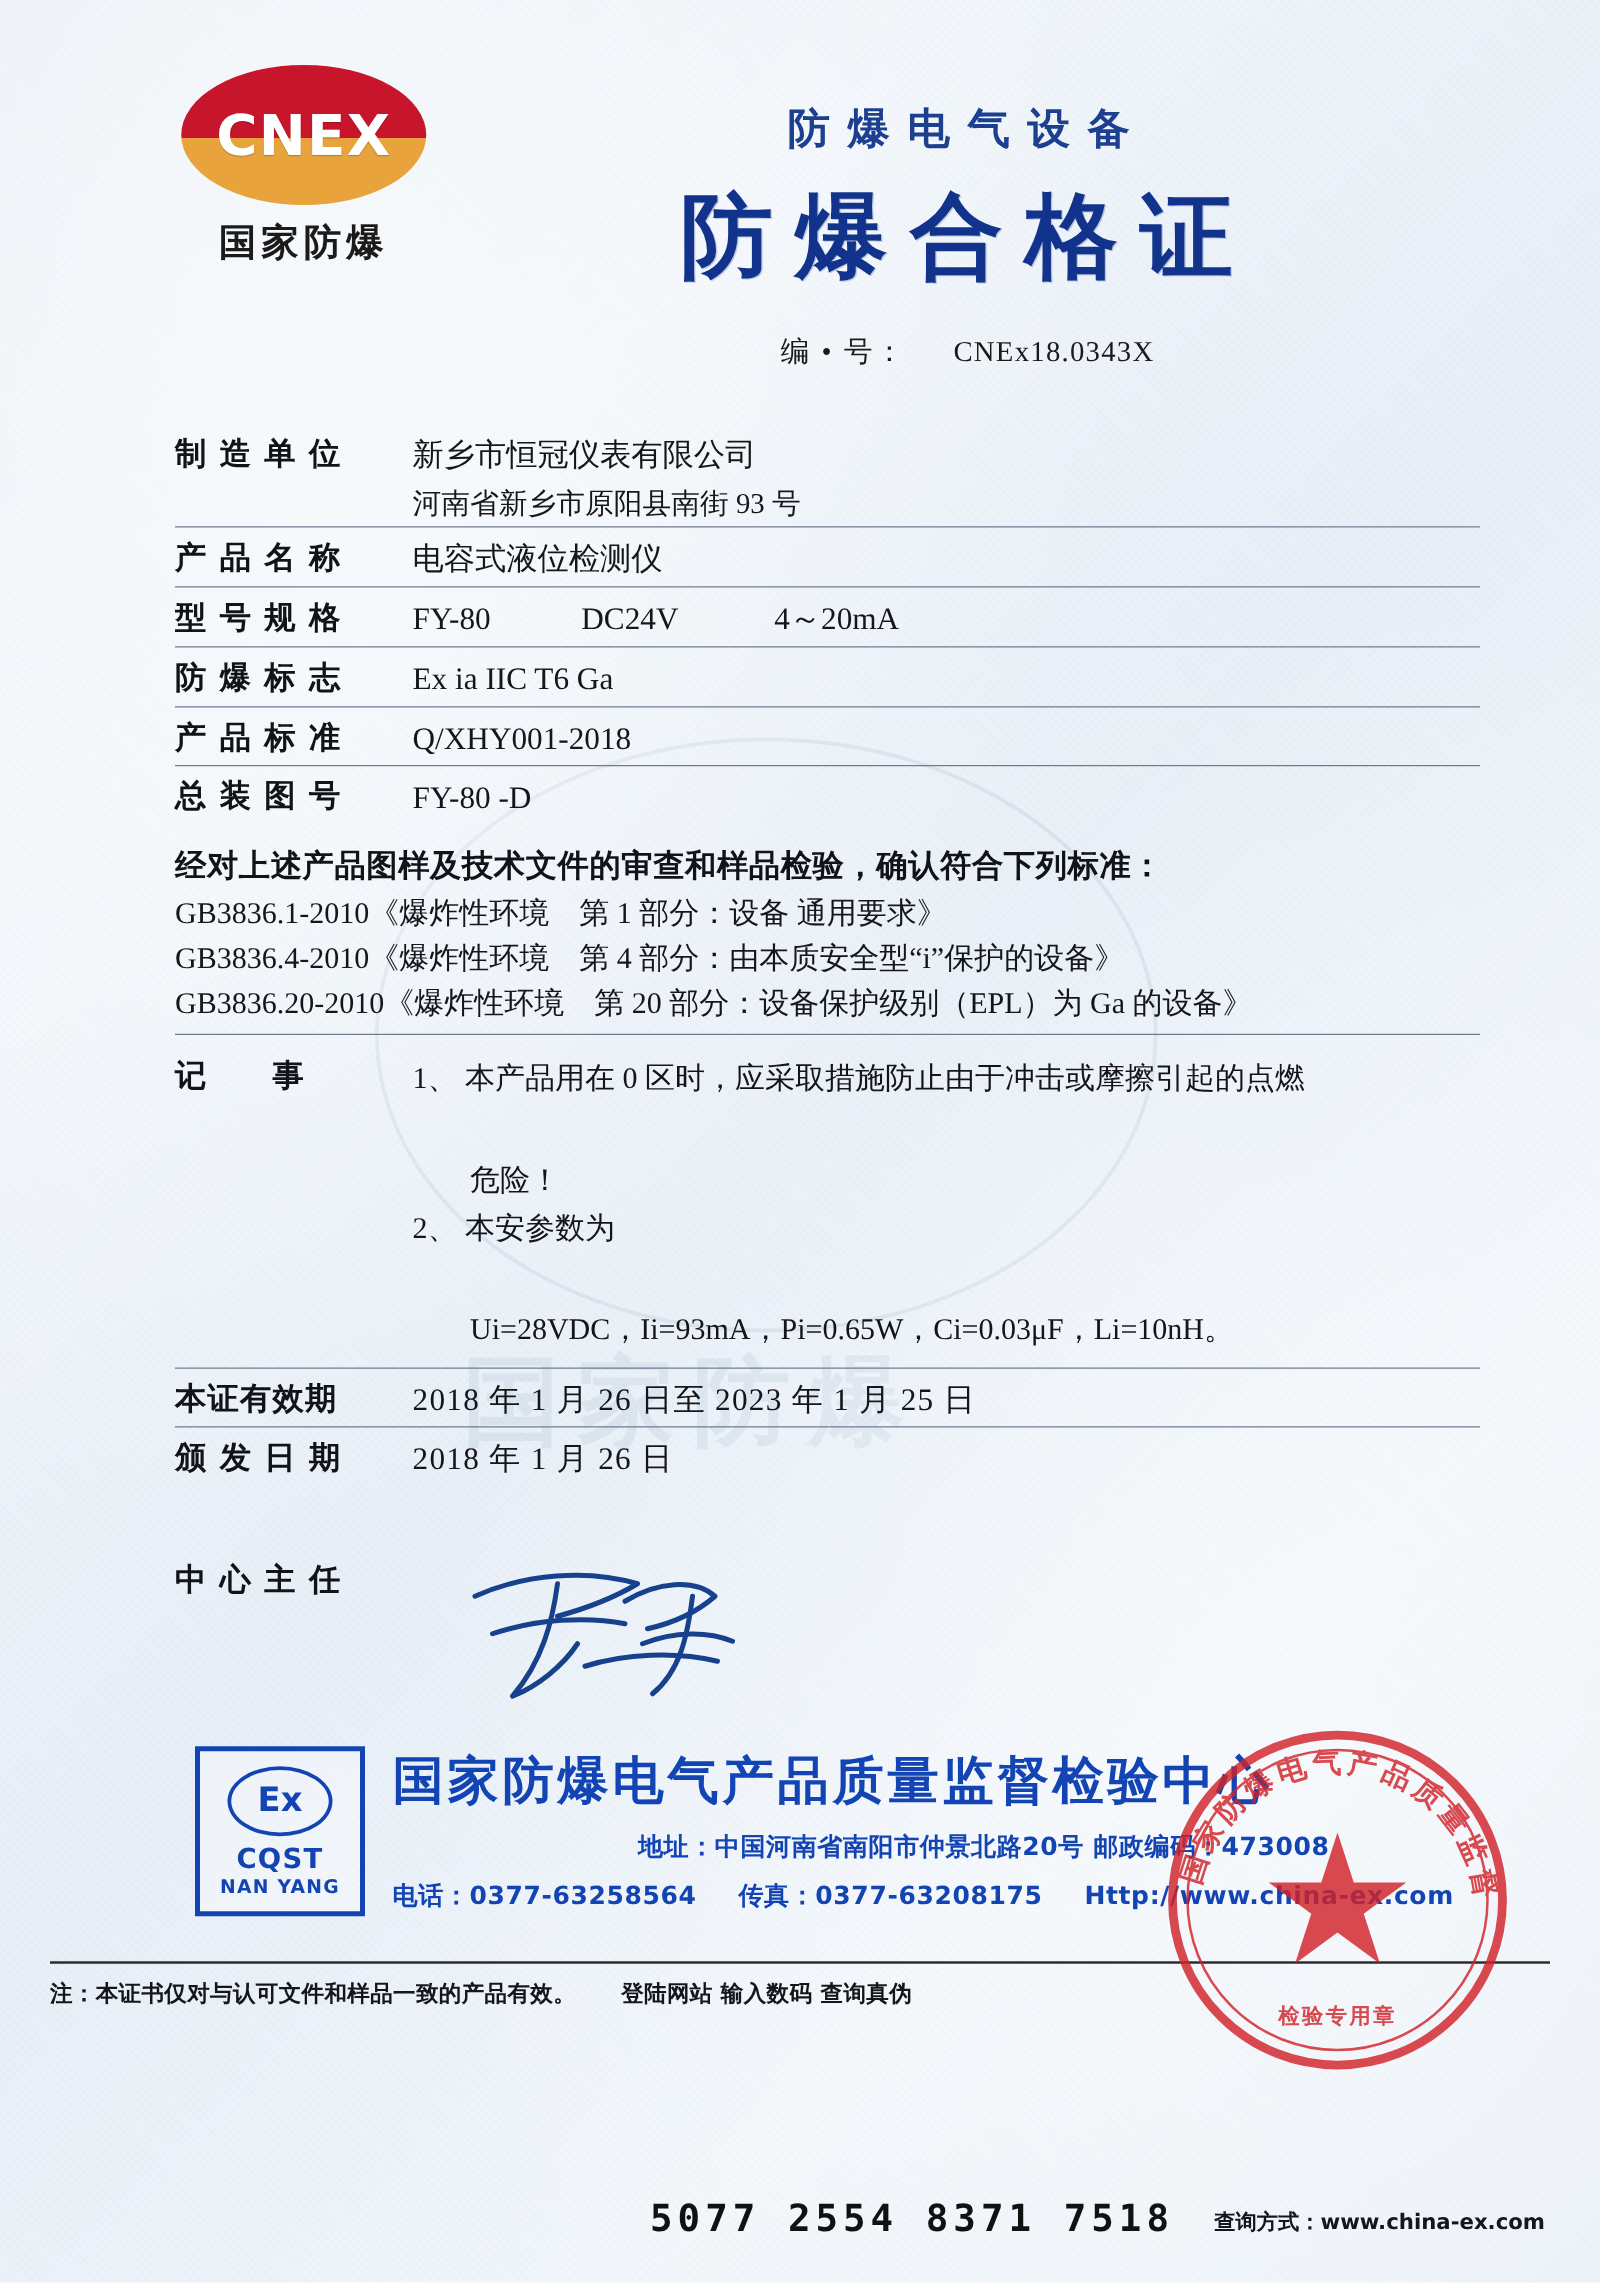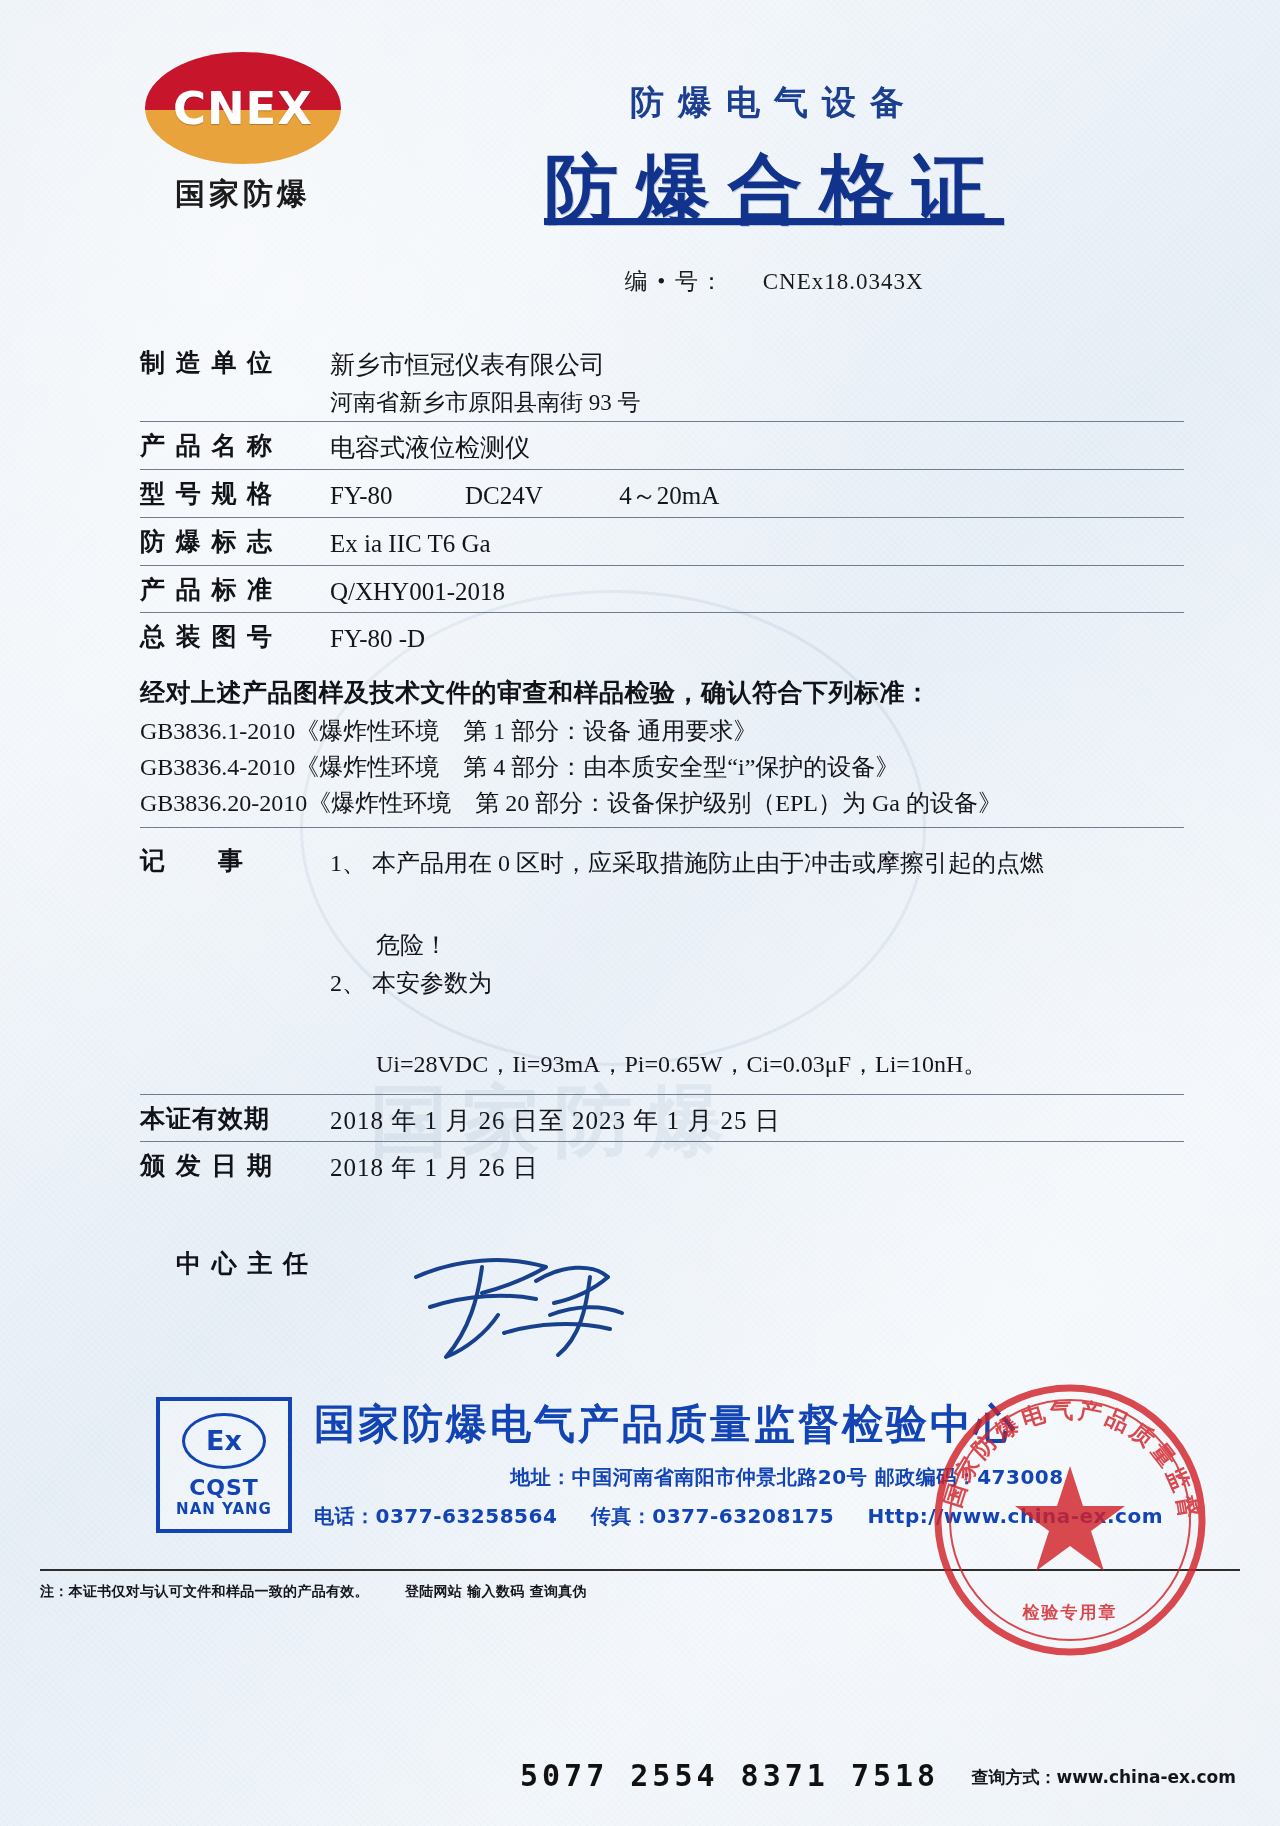--- a/index.html
+++ b/index.html
@@ -111,21 +111,20 @@
     margin-top: 28px;
   }
   .title-big {
     margin-top: 14px;
     font-size: 74px;
     letter-spacing: 18px;
     color: #12338c;
     font-family: "DejaVu Sans", sans-serif;
     font-weight: bold;
     text-shadow: 1px 1px 0 rgba(18,51,140,0.25);
-    text-decoration: underline;
   }
   .cert-no {
     margin-top: 26px;
     font-size: 23px;
     color: #1a1a1a;
     letter-spacing: 2px;
     font-family: "Liberation Serif", serif;
   }
   .cert-no .num {
     margin-left: 30px;
@@ -206,21 +205,20 @@
   .notes-list .n-item { display: block; }
   .notes-list .n-sub { display: block; padding-left: 46px; margin-top: 43px; }
   
   .date-row .val { letter-spacing: 1px; }
   
   .sig-row {
     display: flex;
     align-items: flex-start;
     margin-top: 58px;
     min-height: 150px;
-    margin-left: 36px;
   }
   .sig-area {
     flex: 1;
     position: relative;
     height: 150px;
   }
   .sig-svg { position: absolute; left: 20px; top: -10px; }
   
   .stamp {
     position: absolute;
@@ -310,21 +308,21 @@
     border-top: 2px solid #2d2d2d;
   }
   .bottom {
     position: relative;
     z-index: 2;
     margin: 12px 40px 0 40px;
     display: flex;
     align-items: flex-start;
   }
   .bottom-note {
-    font-size: 14px;
+    font-size: 18px;
     font-family: "DejaVu Sans", sans-serif;
     font-weight: bold;
     color: #15161b;
     letter-spacing: 0.3px;
   }
   .bottom-note .gap { display: inline-block; width: 36px; }
   .digits {
     position: absolute;
     left: 520px;
     top: 1758px;

